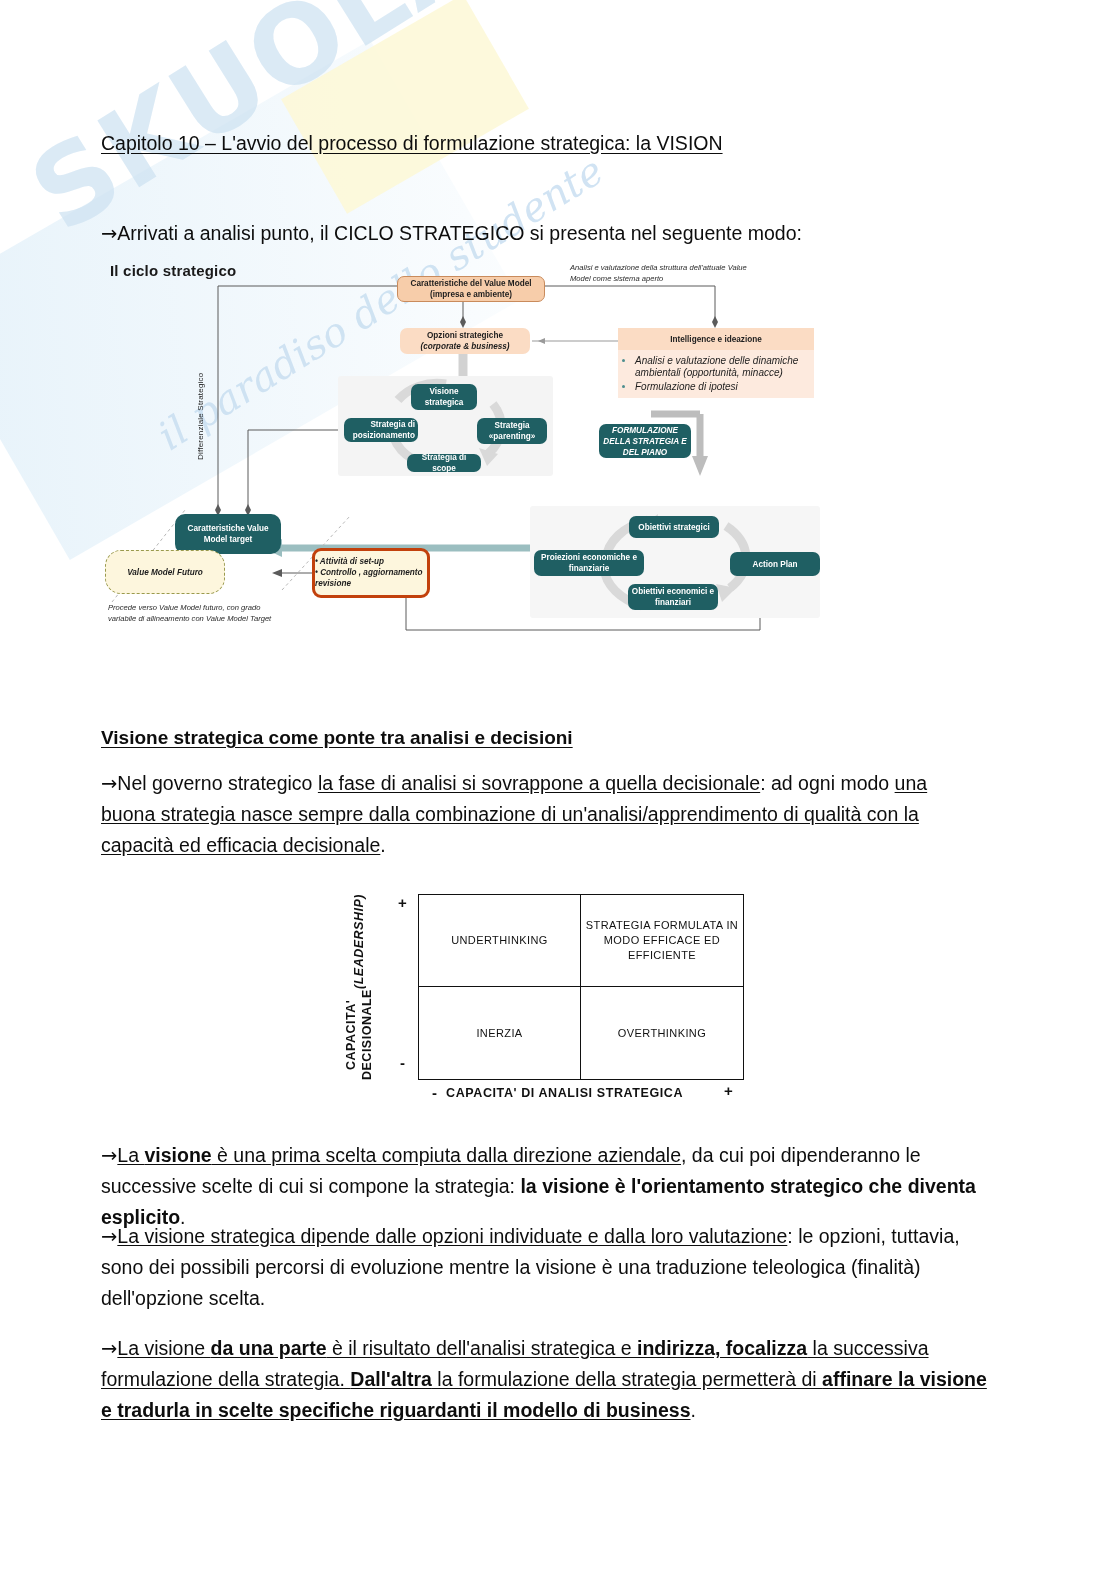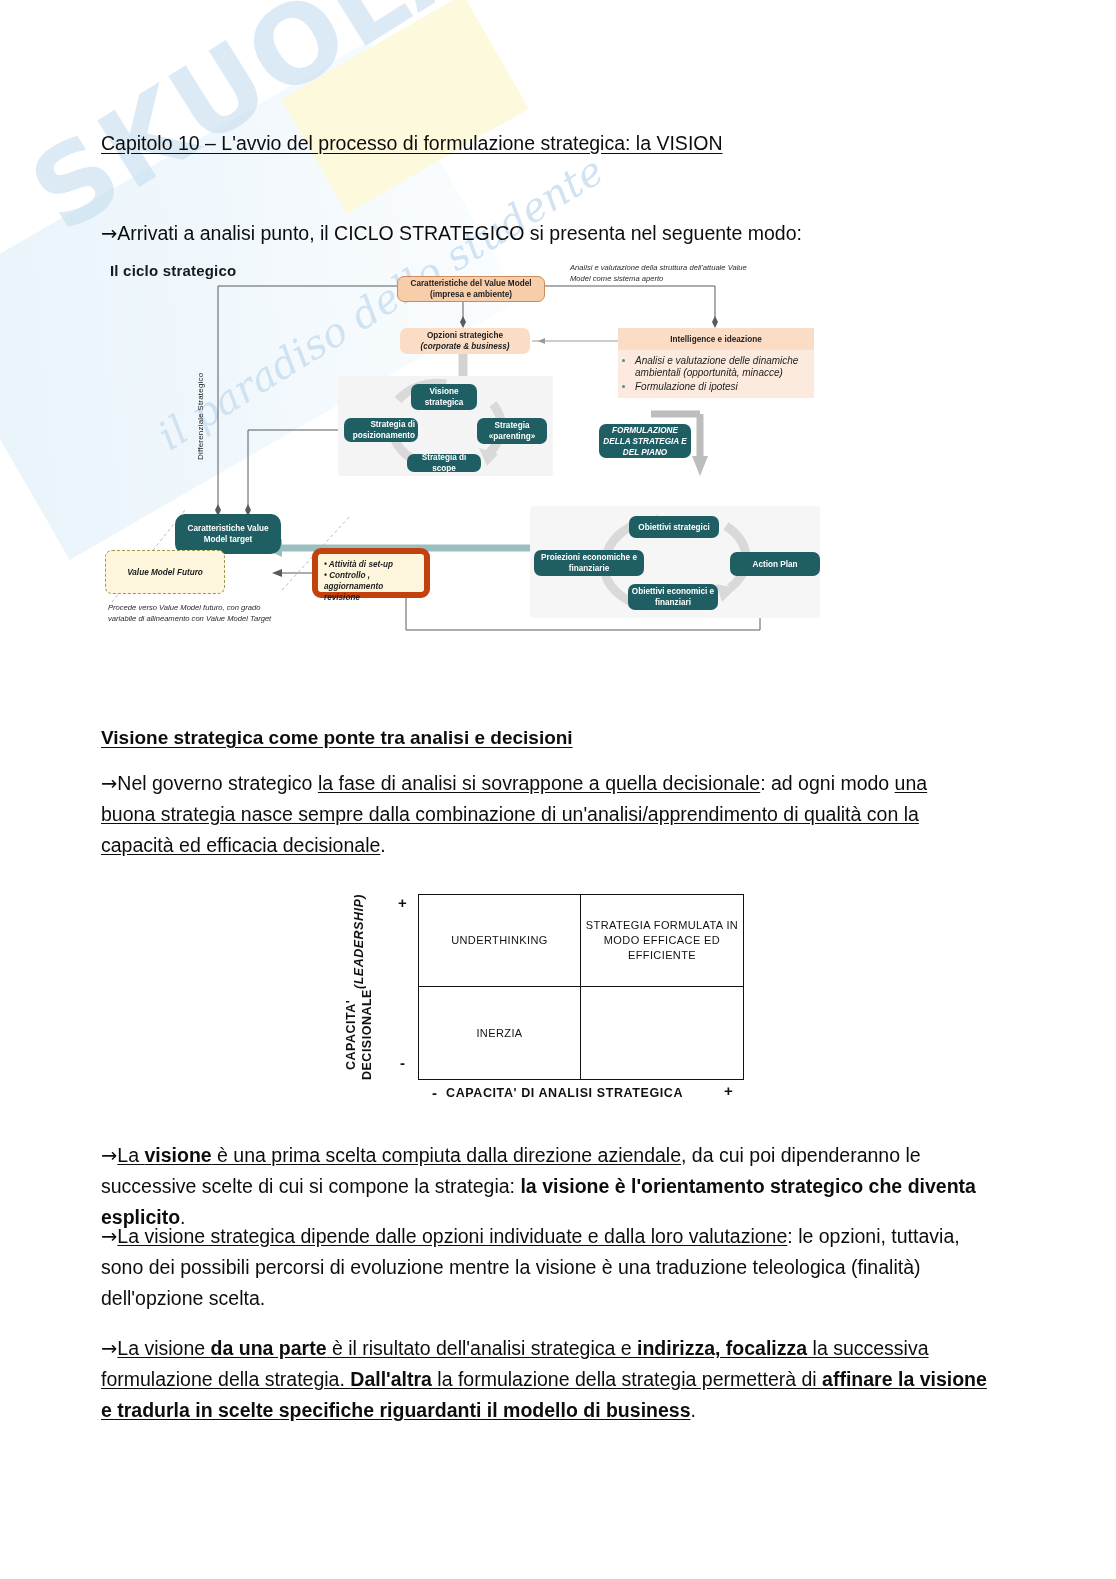--- a/index.html
+++ b/index.html
@@ -151,29 +151,29 @@
     color: #ffffff;
   }
   .box.cream {
     background: #fdf6dd;
     border: 1px dashed #9a9a4e;
     color: #1d1d1d;
     font-style: italic;
   }
   .box.cream-solid {
     background: #fdf6dd;
-    border: 6px solid #c2410c;
+    border: 3px solid #c2410c;
     border-radius: 9px;
     color: #1d1d1d;
     font-style: italic;
     font-weight: bold;
     align-items: flex-start;
     justify-content: flex-start;
     text-align: left;
-    padding: 5px 6px;
+    padding: 5px 0;
   }
   .ital { font-style: italic; }
   .panel {
     position: absolute;
     background: #f4f4f4;
     border-radius: 3px;
   }
   .panel2 {
     position: absolute;
     background: #f6f6f6;
@@ -367,21 +367,21 @@
       </svg>
       <div class="box teal" style="left:311px; top:126px; width:66px; height:26px; flex-direction:column;">Visione strategica</div>
       <div class="box teal" style="left:244px; top:160px; width:74px; height:24px;text-align:right;">Strategia di posizionamento</div>
       <div class="box teal" style="left:377px; top:160px; width:70px; height:26px;">Strategia «parenting»</div>
       <div class="box teal" style="left:307px; top:196px; width:74px; height:18px;">Strategia di scope</div>
 
       <div class="box teal" style="left:499px; top:166px; width:92px; height:34px; font-style:italic;">FORMULAZIONE DELLA STRATEGIA E DEL PIANO</div>
 
       <div class="box teal" style="left:75px; top:256px; width:106px; height:40px; border-radius:10px;">Caratteristiche Value Model target</div>
 
-      <div class="box cream" style="left:5px; top:292px; width:120px; height:44px;">Value Model Futuro</div>
+      <div class="box cream" style="left:5px; top:292px; width:120px; height:44px;border-radius:16px;">Value Model Futuro</div>
 
       <div class="note" style="left:8px; top:344px; width:180px;">Procede verso Value Model futuro, con grado variabile di allineamento con Value Model Target</div>
 
       <div class="box cream-solid" style="left:212px; top:290px; width:118px; height:50px; flex-direction:column;">
         <span>• <span>Attività di set-up</span></span>
         <span>• <span>Controllo , aggiornamento revisione</span></span>
       </div>
 
       <div class="panel2" style="left:430px; top:248px; width:290px; height:112px;"></div>
       <svg width="290" height="112" style="position:absolute;left:430px;top:248px;">
@@ -408,20 +408,21 @@
       <div class="mx-ylabel">
         <span>CAPACITA' DECISIONALE</span>
         <span class="it">(LEADERSHIP)</span>
       </div>
       <div class="sign" style="left:62px; top:8px;">+</div>
       <div class="sign" style="left:64px; top:168px;">-</div>
       <div class="mx-grid">
         <div class="mx-cell r1c1">UNDERTHINKING</div>
         <div class="mx-cell r1c2">STRATEGIA FORMULATA IN MODO EFFICACE ED EFFICIENTE</div>
         <div class="mx-cell r2c1">INERZIA</div>
+        <div class="mx-cell r2c2">OVERTHINKING</div>
       </div>
       <div class="sign" style="left:96px; top:198px;">-</div>
       <div class="mx-xlabel">CAPACITA' DI ANALISI STRATEGICA</div>
       <div class="sign" style="left:388px; top:196px;">+</div>
     </div>
 
     <div class="para" style="left:101px; top:1140px; width:890px;">
       <span class="arrow-g">→</span><span class="u">La </span><span class="u b">visione</span><span class="u"> è una prima scelta compiuta dalla direzione aziendale</span><span>, da cui poi dipenderanno le successive scelte di cui si compone la strategia: </span><span class="b">la visione è l'orientamento strategico che diventa esplicito</span><span>.</span>
     </div>
 

